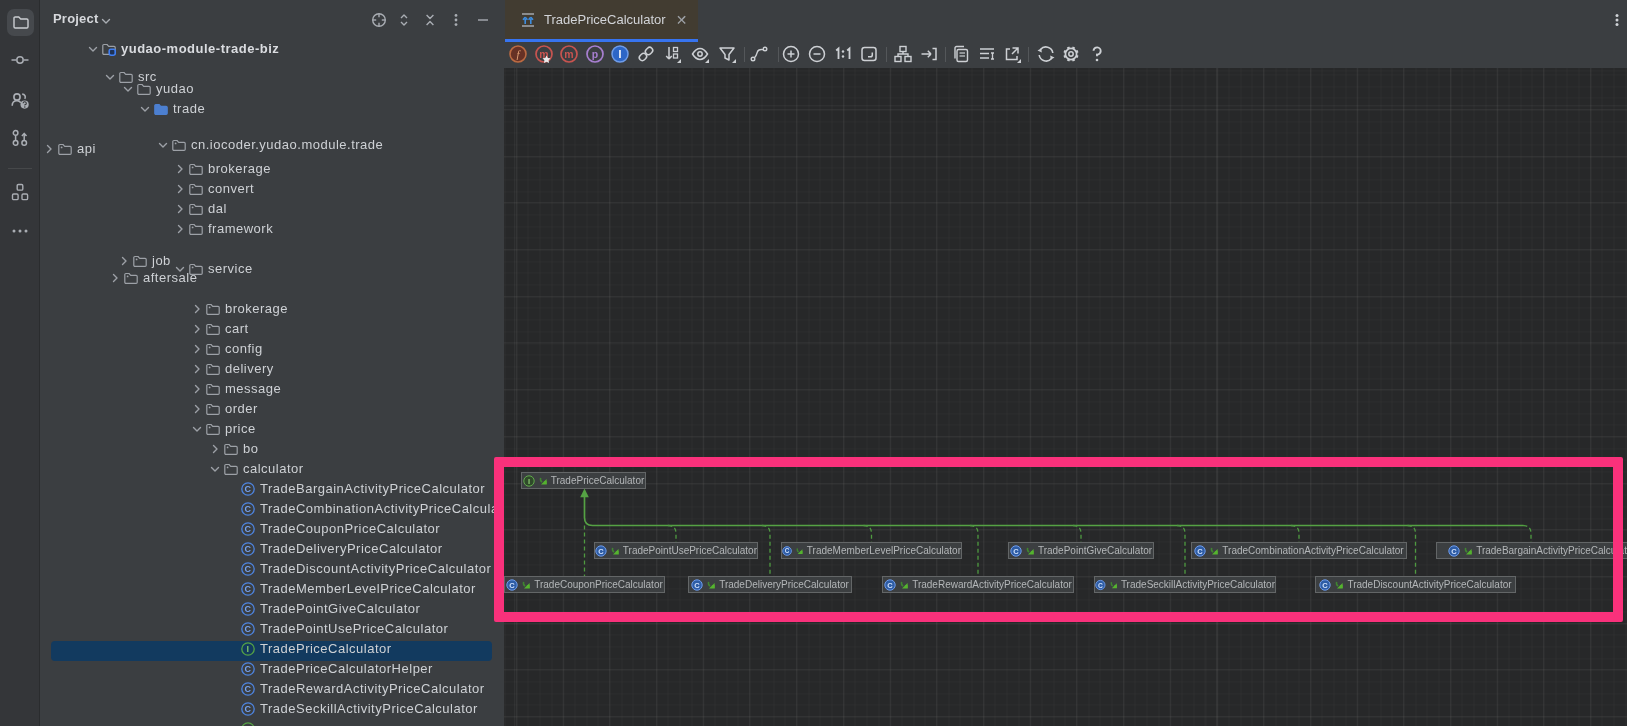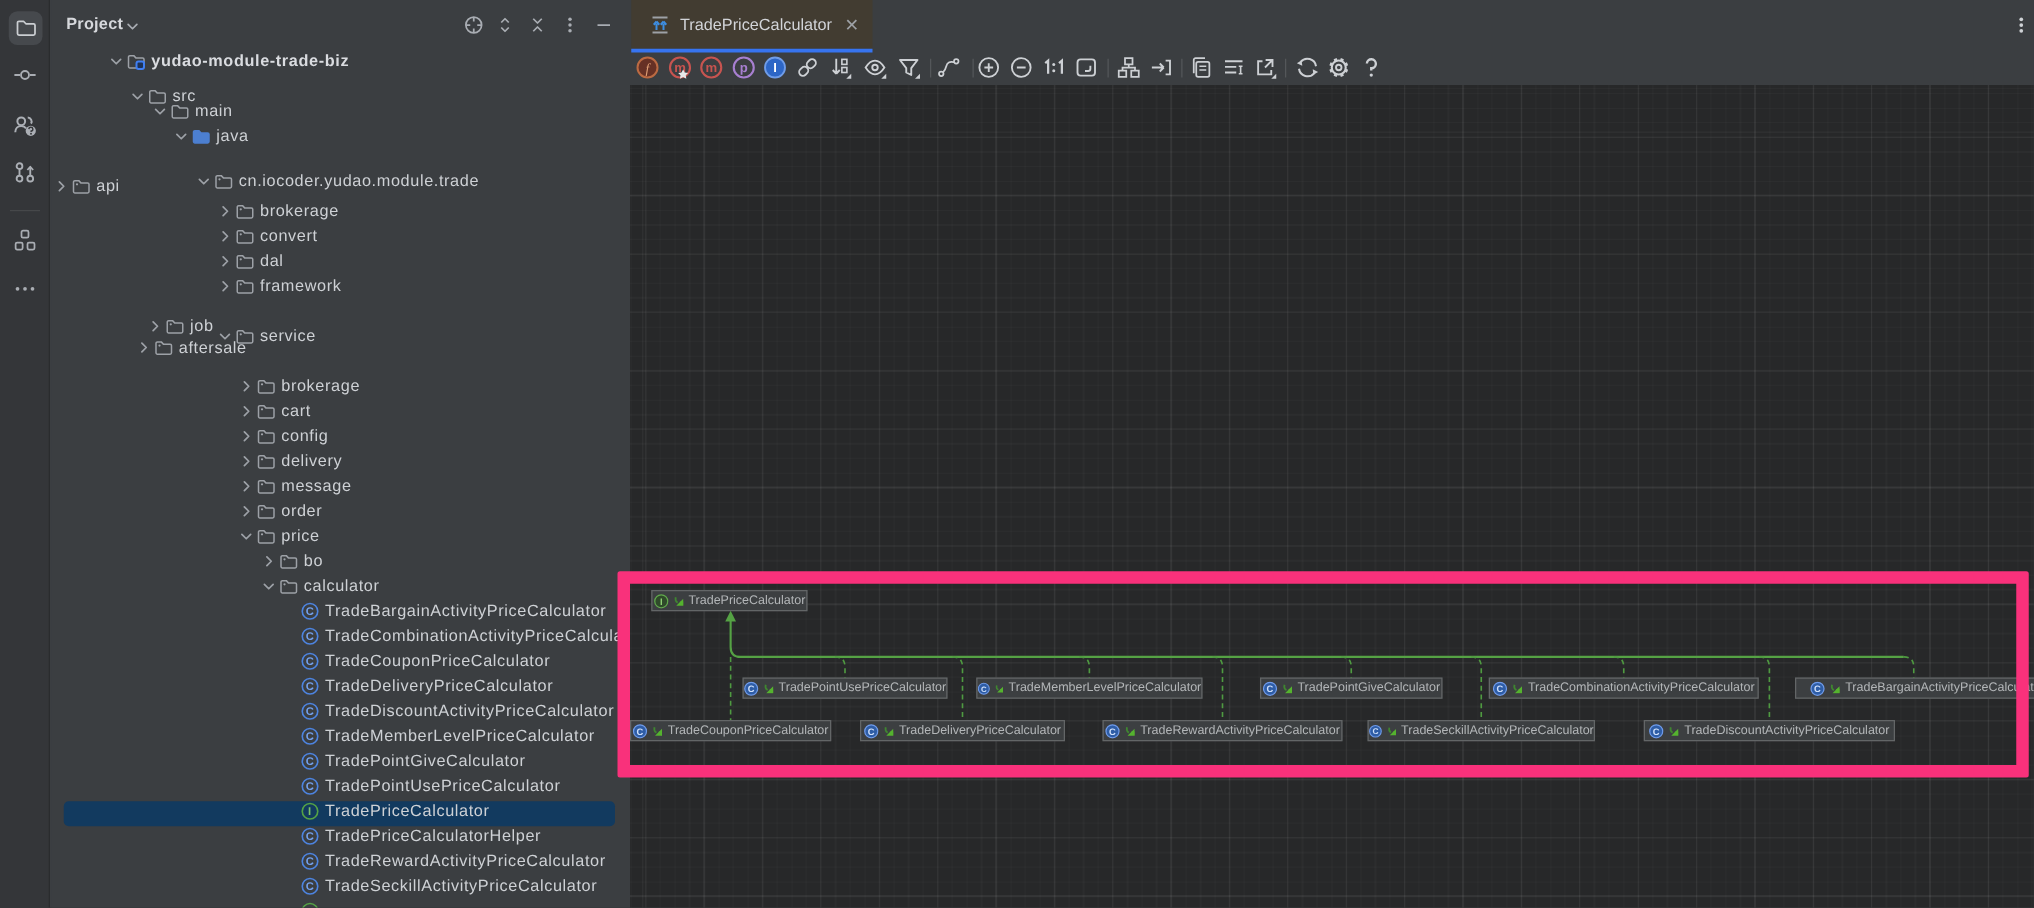--- a/index.html
+++ b/index.html
@@ -141,32 +141,32 @@
       </div>
 <div class="row" style="top:40px;padding-left:79px;position:absolute">
         <span class="chev">
           <svg width="16" height="16" viewBox="0 0 16 16">
             <path d="M4.5 6.5 L8 10 L11.5 6.5" fill="none" stroke="#9da1a7" stroke-width="1.4" stroke-linecap="round" stroke-linejoin="round"></path>
           </svg>
         </span>
         <span class="ic"><svg width="16" height="16" viewBox="0 0 16 16">
             <path d="M1.8 4.6 c0-.6.5-1.1 1.1-1.1 h3.1 l1.7 1.8 h5.4 c.6 0 1.1.5 1.1 1.1 v5.8 c0 .6-.5 1.1-1.1 1.1 h-10.2 c-.6 0-1.1-.5-1.1-1.1 z" fill="none" stroke="#9da1a7" stroke-width="1.2" stroke-linejoin="round"></path>
           </svg></span>
-        <span>main</span>
+        <span>yudao</span>
       </div>
 <div class="row" style="top:60px;padding-left:96px;position:absolute">
         <span class="chev">
           <svg width="16" height="16" viewBox="0 0 16 16">
             <path d="M4.5 6.5 L8 10 L11.5 6.5" fill="none" stroke="#9da1a7" stroke-width="1.4" stroke-linecap="round" stroke-linejoin="round"></path>
           </svg>
         </span>
         <span class="ic"><svg width="16" height="16" viewBox="0 0 16 16">
             <path d="M1.8 4.6 c0-.6.5-1.1 1.1-1.1 h3.1 l1.7 1.8 h5.4 c.6 0 1.1.5 1.1 1.1 v5.8 c0 .6-.5 1.1-1.1 1.1 h-10.2 c-.6 0-1.1-.5-1.1-1.1 z" fill="#4c7fd0" stroke="#4c7fd0" stroke-width="1.2" stroke-linejoin="round"></path>
           </svg></span>
-        <span>java</span>
+        <span>trade</span>
       </div>
 <div class="row" style="top:96px;padding-left:114px;position:absolute">
         <span class="chev">
           <svg width="16" height="16" viewBox="0 0 16 16">
             <path d="M4.5 6.5 L8 10 L11.5 6.5" fill="none" stroke="#9da1a7" stroke-width="1.4" stroke-linecap="round" stroke-linejoin="round"></path>
           </svg>
         </span>
         <span class="ic"><svg width="16" height="16" viewBox="0 0 16 16">
             <path d="M1.8 4.6 c0-.6.5-1.1 1.1-1.1 h3.1 l1.7 1.8 h5.4 c.6 0 1.1.5 1.1 1.1 v5.8 c0 .6-.5 1.1-1.1 1.1 h-10.2 c-.6 0-1.1-.5-1.1-1.1 z" fill="none" stroke="#9da1a7" stroke-width="1.2" stroke-linejoin="round"></path>
             <circle cx="4.6" cy="6.4" r="0.9" fill="#9da1a7"></circle>

